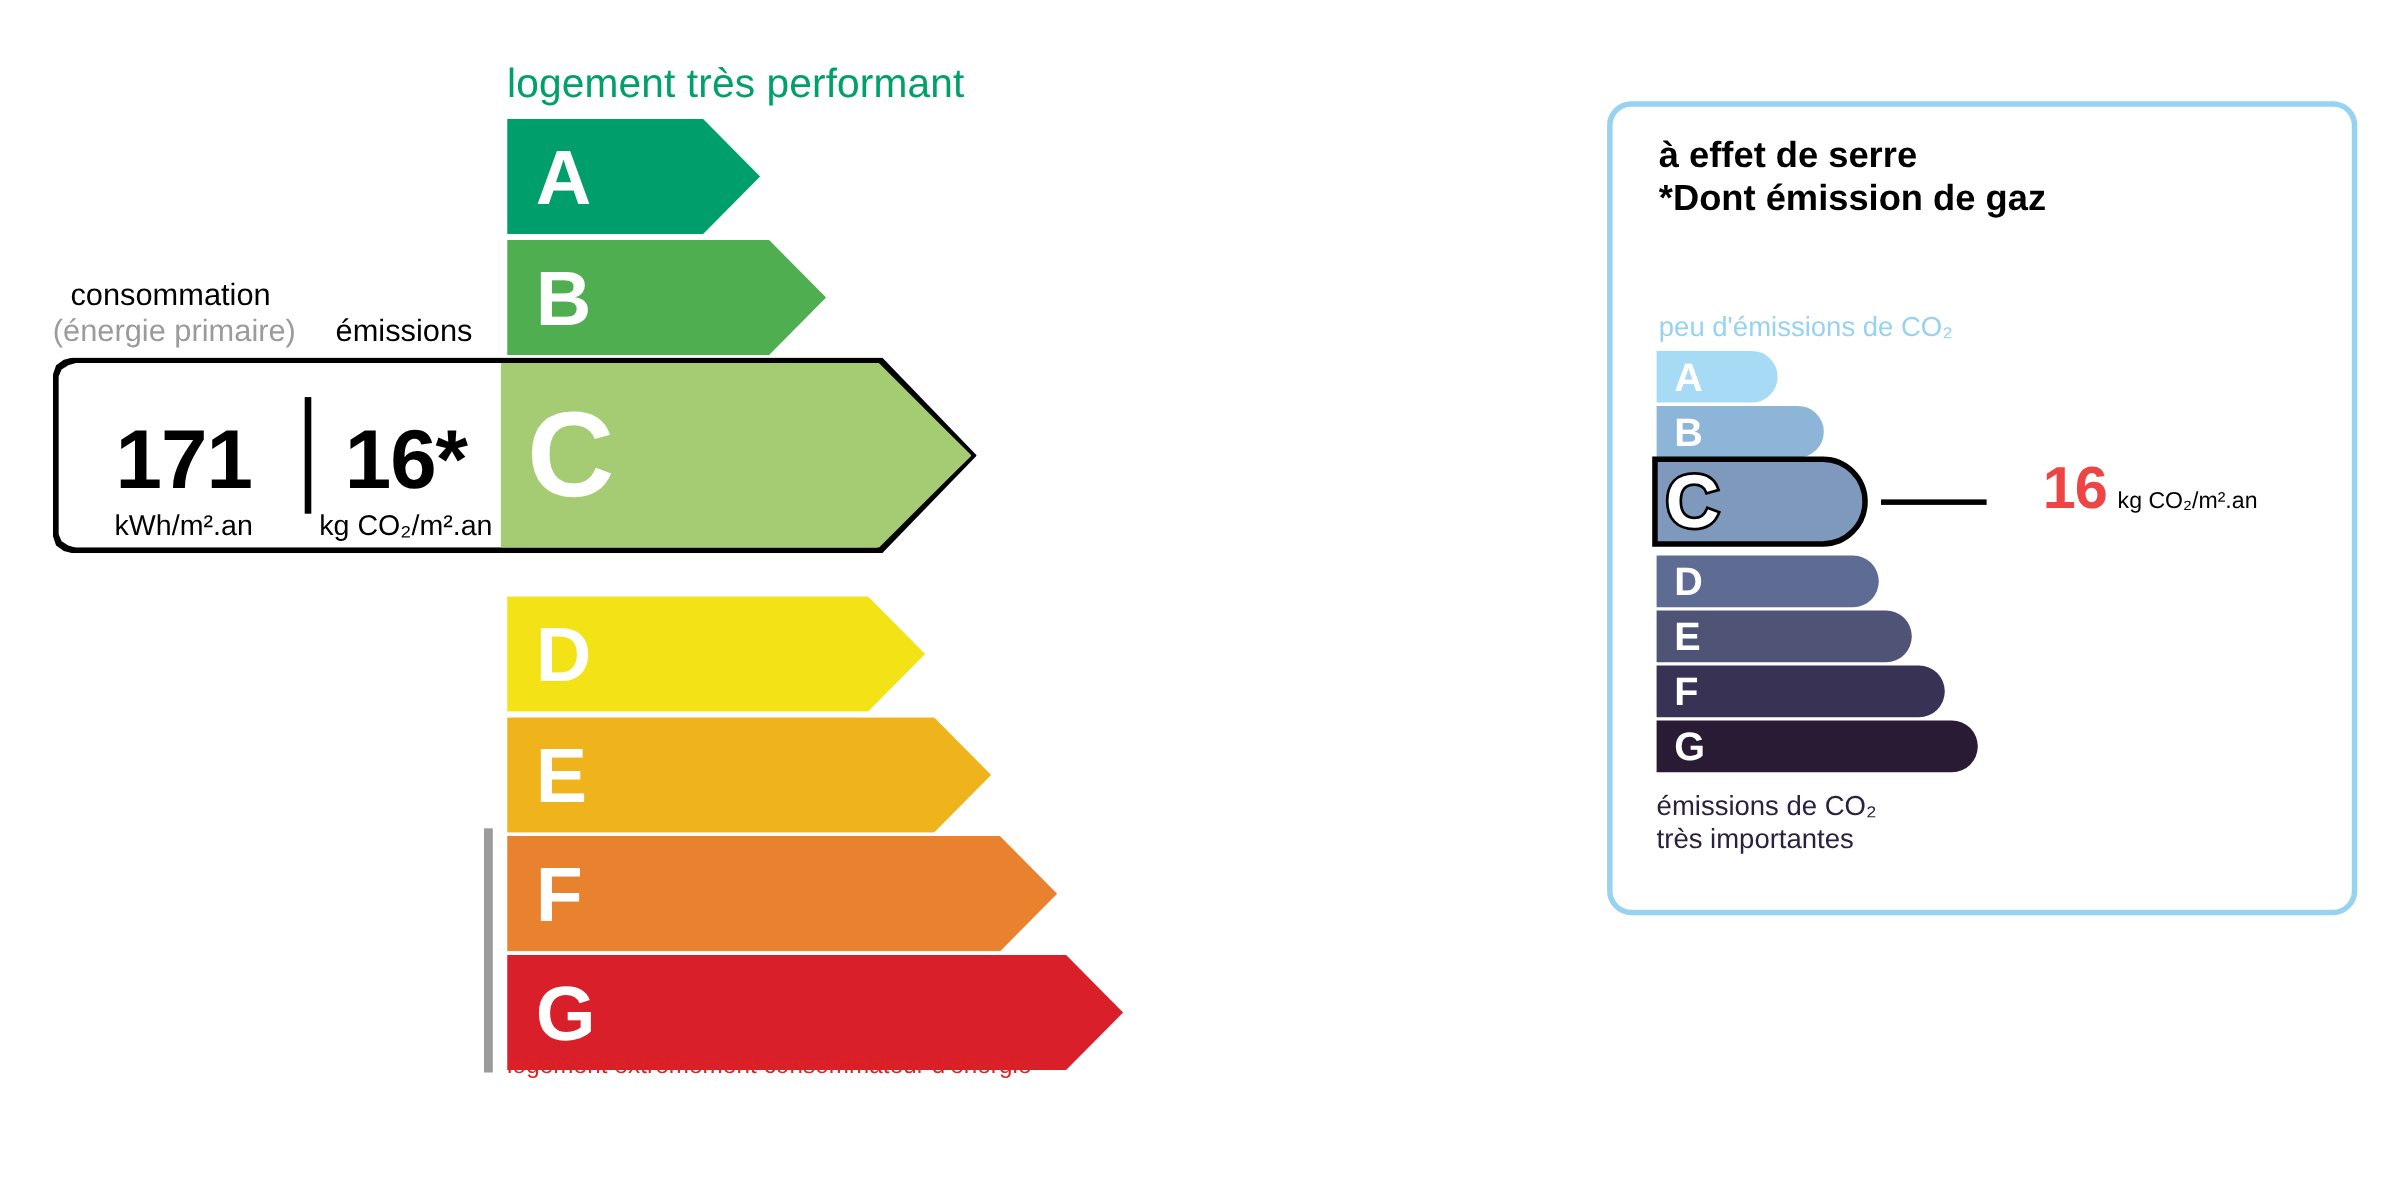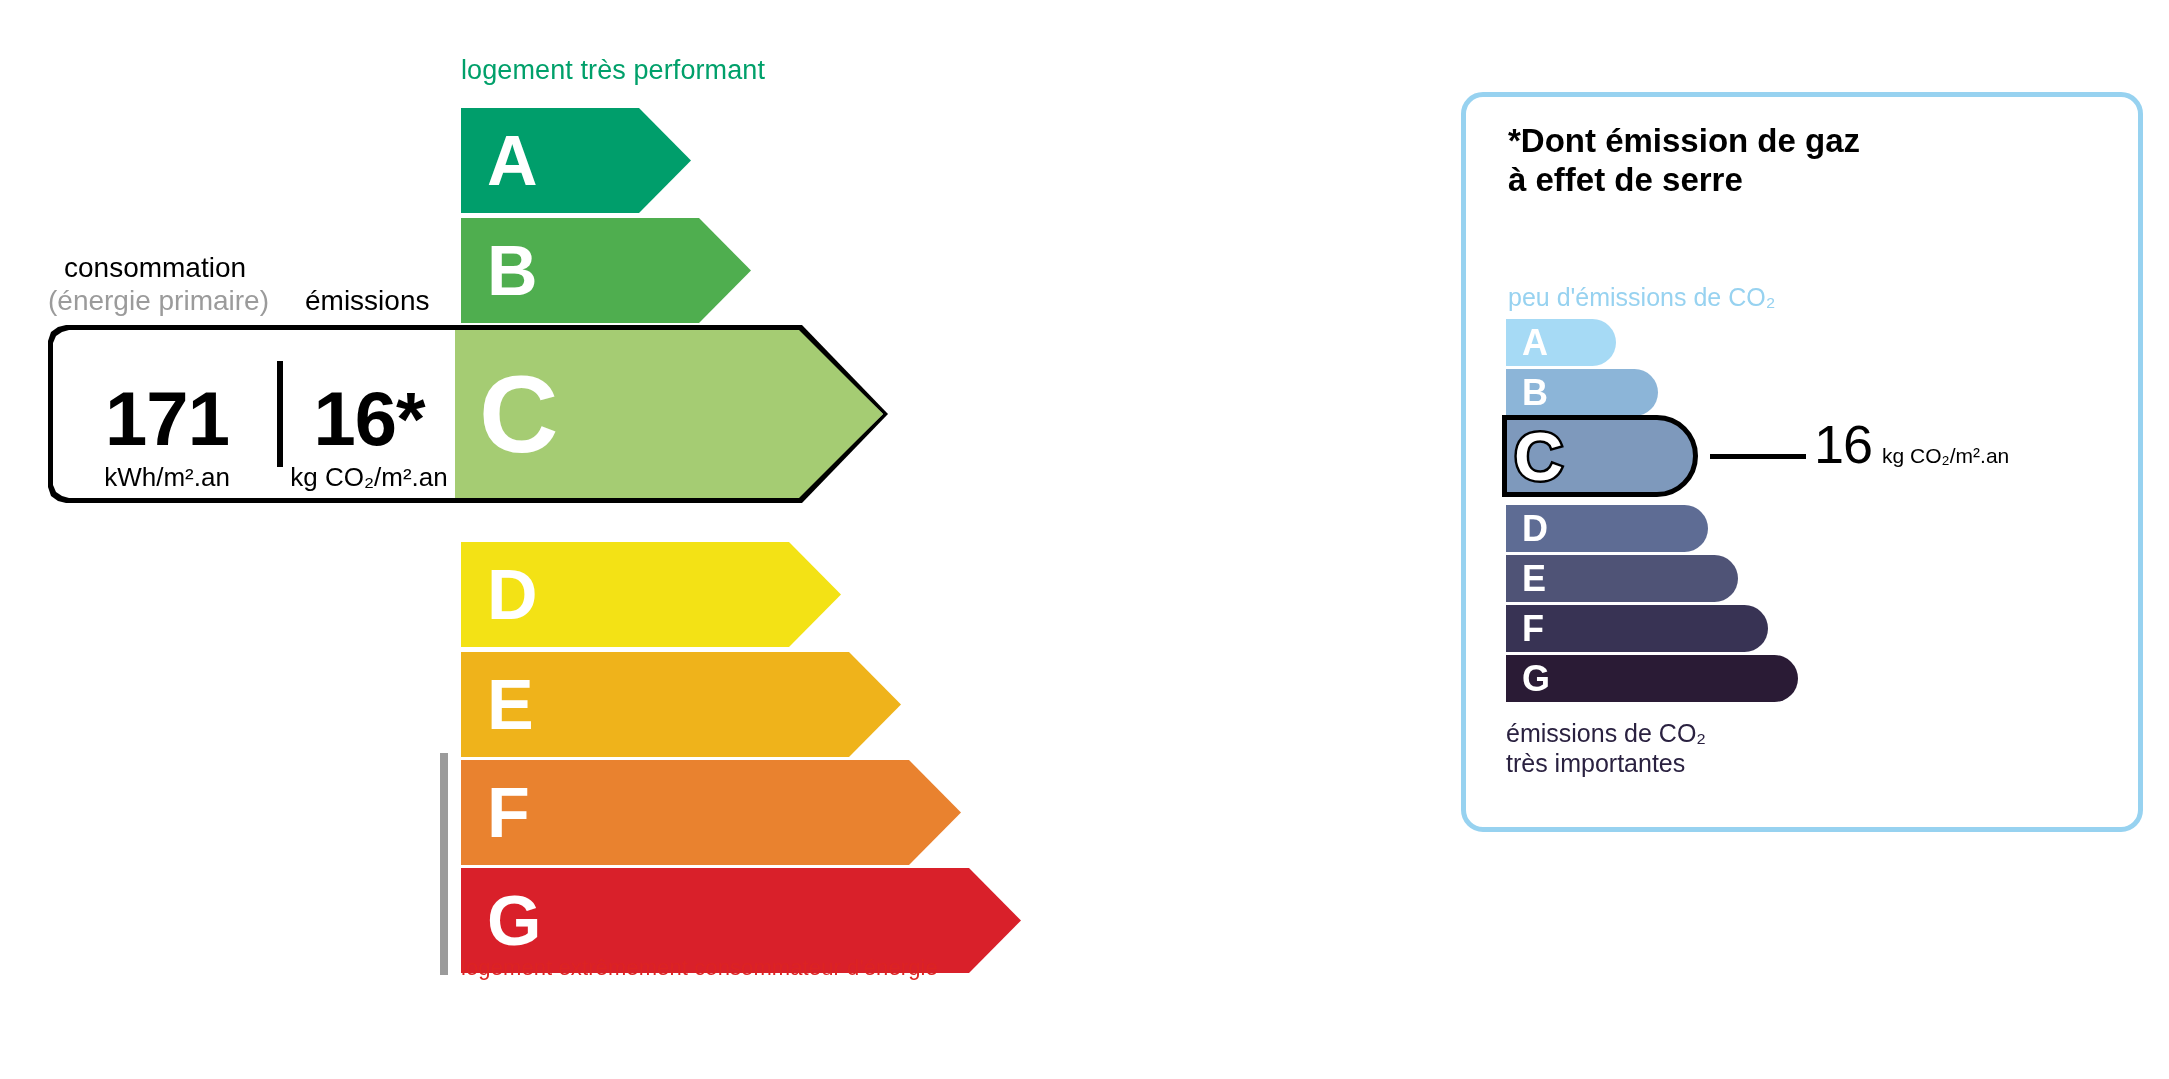--- a/index.html
+++ b/index.html
@@ -11,21 +11,21 @@
     overflow:hidden;
     -webkit-font-smoothing:antialiased;
   }
   .root{position:absolute;inset:0;}
 
   
   #energy-ladder{position:absolute;left:0;top:0;width:1300px;height:1079px;}
 
   .top-caption{
     position:absolute;left:461px;top:55px;
-    font-size:27px;color:#00A06A;letter-spacing:.1px;white-space:nowrap;
+    font-size:37px;color:#00A06A;letter-spacing:.1px;white-space:nowrap;
   }
   .bottom-caption{
     position:absolute;left:461px;top:955px;
     font-size:22px;color:#DC2323;letter-spacing:.1px;white-space:nowrap;
   }
 
   
   .arrow{
     position:absolute;left:461px;
     height:105px;
@@ -153,21 +153,21 @@
   #co2-e{top:458px;width:232px;}
   #co2-f{top:508px;width:262px;}
   #co2-g{top:558px;width:292px;}
 
   #co2-leader{
     position:absolute;left:244px;top:357px;width:96px;height:5px;background:#000;
   }
   #co2-value{
     position:absolute;left:348px;top:320px;display:flex;align-items:baseline;
   }
-  #co2-value .num{font-size:54px;font-weight:normal;color:#000000;line-height:1;letter-spacing:-1px;}
+  #co2-value .num{font-size:54px;font-weight:bold;color:#ef4444;line-height:1;letter-spacing:-1px;margin-left:43px;}
   #co2-value .unit{font-size:21px;color:#000;margin-left:10px;}
 </style>
 </head>
 <body>
 
 <div class="root">
 
   <div id="energy-ladder">
 
     <div class="top-caption">logement très performant</div>
@@ -229,22 +229,22 @@
     </div>
 
     <div id="passoire-bar"></div>
 
     <div class="bottom-caption">logement extrêmement consommateur d'énergie</div>
   </div>
 
   <div id="co2-panel">
 
     <div id="co2-title">
+      <div>à effet de serre</div>
       <div>*Dont émission de gaz</div>
-      <div>à effet de serre</div>
     </div>
 
     <div id="co2-top-caption">peu d'émissions de CO₂</div>
 
     <div class="co2-row" id="co2-a" style="background:#A6DAF5">
       <span class="glyph">A</span>
     </div>
     <div class="co2-row" id="co2-b" style="background:#8CB5D8">
       <span class="glyph">B</span>
     </div>

